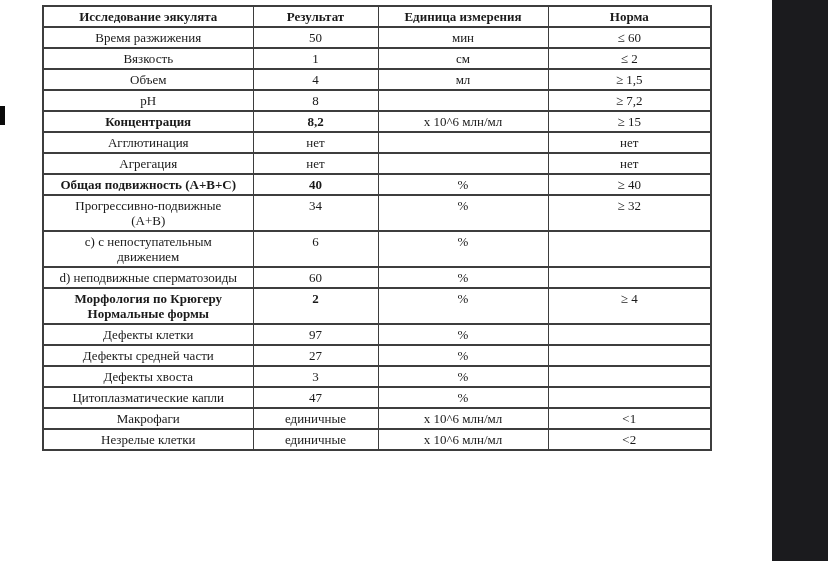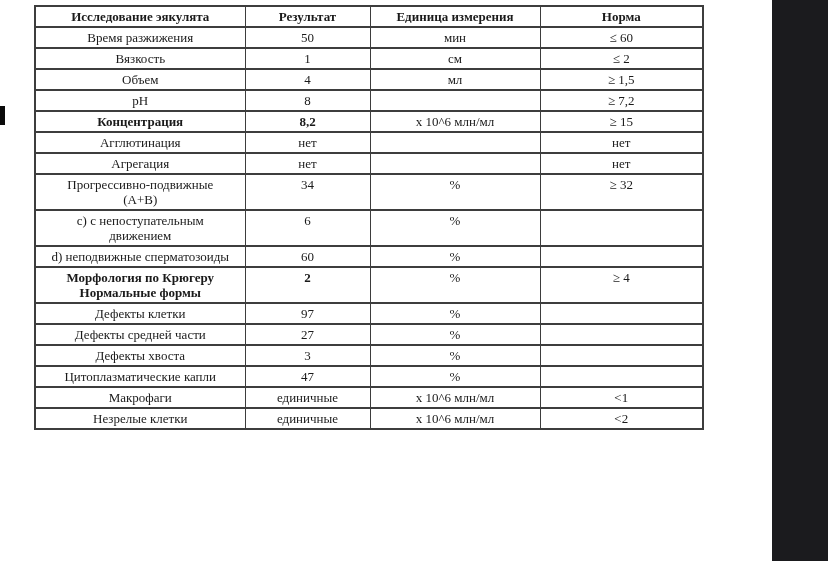--- a/index.html
+++ b/index.html
@@ -16,21 +16,21 @@
     position: absolute; top: 0; right: 0;
     width: 56px; height: 561px;
     background: #1b1b1e;
   }
   .left-mark {
     position: absolute; left: 0; top: 106px;
     width: 5px; height: 19px;
     background: #0a0a0a;
   }
   table.report {
-    position: absolute; left: 34px; top: 5px;
+    position: absolute; left: 42px; top: 5px;
     width: 668px;
     border-collapse: collapse;
     table-layout: fixed;
   }
   table.report th, table.report td {
     border: 1px solid #3d3d3d;
     border-top-width: 2px;
     border-bottom-width: 2px;
     text-align: center;
     vertical-align: top;
@@ -103,20 +103,26 @@
           <td class="cell-result">нет</td>
           <td class="cell-unit"></td>
           <td class="cell-norm">нет</td>
         </tr>
         <tr>
           <td class="cell-param">Агрегация</td>
           <td class="cell-result">нет</td>
           <td class="cell-unit"></td>
           <td class="cell-norm">нет</td>
         </tr>
+        <tr class="bold">
+          <td class="cell-param">Общая подвижность (А+В+С)</td>
+          <td class="cell-result">40</td>
+          <td class="cell-unit">%</td>
+          <td class="cell-norm">≥ 40</td>
+        </tr>
         <tr>
           <td class="cell-param">Прогрессивно-подвижные
 (А+В)</td>
           <td class="cell-result">34</td>
           <td class="cell-unit">%</td>
           <td class="cell-norm">≥ 32</td>
         </tr>
         <tr>
           <td class="cell-param">c) с непоступательным
 движением</td>

